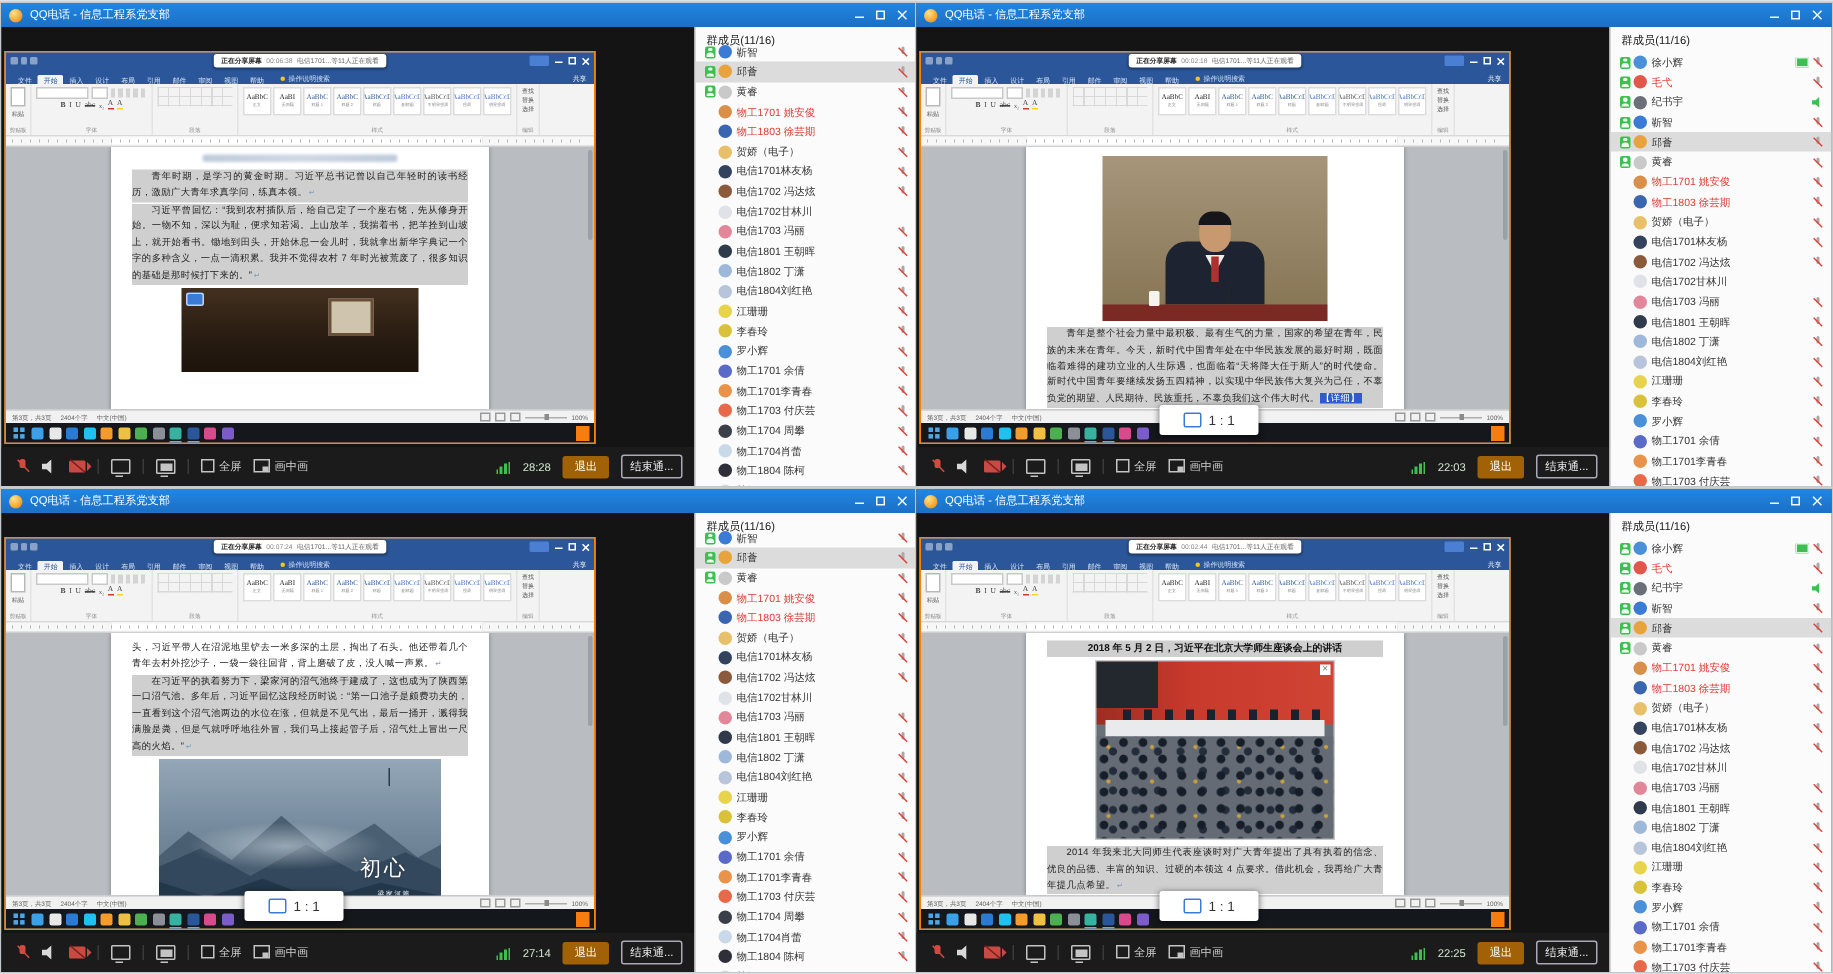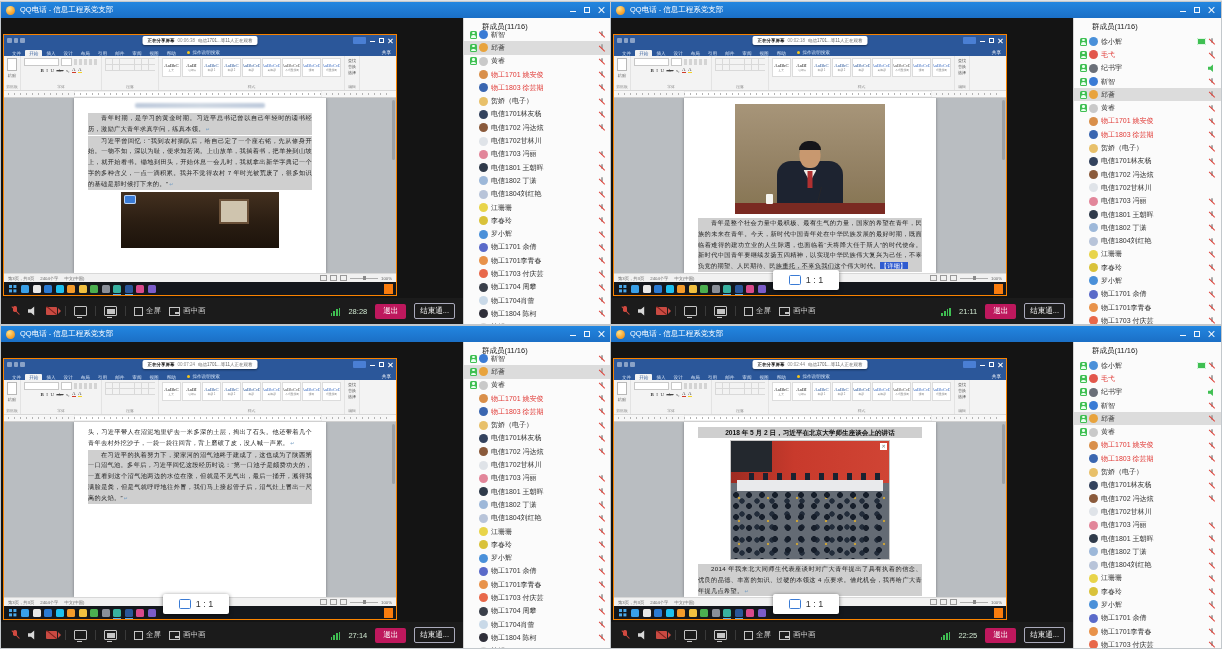--- a/index.html
+++ b/index.html
@@ -14,21 +14,21 @@
   .qq-logo{width:9px;height:9px;border-radius:50%;background:radial-gradient(circle at 35% 30%,#ffe38a,#f59b23 70%);margin:0 5px 0 5px;flex:0 0 auto;}
   .win-controls{margin-left:auto;display:flex;gap:8px;margin-right:7px;align-items:center;}
   .wc{position:relative;width:6px;height:6px;opacity:.95;}
   .wc-min::after{content:"";position:absolute;left:0;bottom:1px;width:6px;height:1px;background:#fff;}
   .wc-max::after{content:"";position:absolute;inset:0;border:1px solid #fff;}
   .wc-close::before,.wc-close::after{content:"";position:absolute;left:3px;top:-1px;width:1px;height:8px;background:#fff;}
   .wc-close::before{transform:rotate(45deg);} .wc-close::after{transform:rotate(-45deg);}
   .qbody{position:absolute;top:16px;left:0;right:0;bottom:0;}
   
   .members{position:absolute;top:0;right:0;bottom:0;width:147px;background:#fbfbfb;border-left:1px solid #d4d4d4;overflow:hidden;}
-  .members-header{height:17px;line-height:18px;padding-left:18px;font-size:7.5px;color:#1a1a1a;}
+  .members-header{height:17px;line-height:18px;padding-left:7px;font-size:7.5px;color:#1a1a1a;}
   .member-rows{font-size:7px;}
   .member-rows.scrolled{margin-top:-7px;}
   .mrow{display:flex;align-items:center;height:13.3px;padding:0 5px 0 6px;}
   .mrow.sel{background:#dcdcdc;}
   .presence,.pgap{width:7px;height:8px;margin-right:2px;flex:0 0 auto;position:relative;}
   .presence{background:#3fbf52;border-radius:1.5px;}
   .presence::before{content:"";position:absolute;top:1px;left:2.3px;width:2.4px;height:2.4px;border-radius:50%;background:#eafff0;}
   .presence::after{content:"";position:absolute;bottom:0.8px;left:1.2px;width:4.6px;height:2.6px;border-radius:2.3px 2.3px 0 0;background:#eafff0;}
   .avatar{width:9px;height:9px;border-radius:50%;margin-right:3px;flex:0 0 auto;}
   .mname{flex:1;white-space:nowrap;overflow:hidden;color:#333;}
@@ -148,31 +148,31 @@
   .cb-mic{position:relative;width:10px;height:12px;}
   .cb-mic::before{content:"";position:absolute;left:3.4px;top:0.5px;width:3.4px;height:6.4px;border-radius:1.7px;background:#d24a40;}
   .cb-mic::after{content:"";position:absolute;left:-0.5px;top:5px;width:11px;height:1.3px;background:#d24a40;transform:rotate(46deg);}
   .cb-spk{width:10px;height:10px;background:#d8d8d8;clip-path:polygon(0 32%,30% 32%,62% 4%,62% 96%,30% 68%,0 68%);}
   .cb-cam{width:11px;height:8px;background:#c94a42;border-radius:1px;position:relative;}
   .cb-cam::before{content:"";position:absolute;right:-3.5px;top:1px;border-left:3.5px solid #c94a42;border-top:3px solid transparent;border-bottom:3px solid transparent;}
   .cb-cam::after{content:"";position:absolute;left:-1px;top:3px;width:13px;height:1.3px;background:#7a211c;transform:rotate(40deg);}
   .cb-mon,.cb-mon2{width:11px;height:8px;border:1px solid #c4c4c4;border-radius:1px;position:relative;}
   .cb-mon::after,.cb-mon2::after{content:"";position:absolute;width:5px;height:1px;background:#c4c4c4;bottom:-2.5px;left:2px;}
   .cb-mon2::before{content:"";position:absolute;inset:1.5px;background:#c4c4c4;}
-  .cb-lab{display:flex;align-items:center;gap:3px;font-size:7.5px;color:#cfcfcf;}
+  .cb-lab{display:flex;gap:3px;font-size:7.5px;color:#cfcfcf;}
   .fs-ico{width:7px;height:7px;border:1px solid #c4c4c4;}
   .pip-ico{width:9px;height:7px;border:1px solid #c4c4c4;position:relative;}
   .pip-ico::after{content:"";position:absolute;right:0.5px;bottom:0.5px;width:3.5px;height:2.5px;background:#c4c4c4;}
   .cb-spacer{flex:1;}
   .signal{display:flex;align-items:flex-end;gap:1px;height:9px;}
   .signal b{width:1.7px;background:#3fbf52;}
   .signal b:nth-child(1){height:3px;} .signal b:nth-child(2){height:4.7px;}
   .signal b:nth-child(3){height:6.4px;} .signal b:nth-child(4){height:8px;}
   .cb-time{color:#cfe6cf;font-size:7.5px;}
-  .btn-exit{background:#be185d;color:#fff;font-size:7.5px;padding:2.5px 8px;border-radius:2px;}
+  .btn-exit{background:#a16207;color:#fff;font-size:7.5px;padding:2.5px 8px;border-radius:2px;}
   .btn-end{border:1px solid #aab;color:#eee;font-size:7.5px;padding:2px 5px;border-radius:2px;white-space:nowrap;}
   
   .ratio-tip{position:absolute;left:162px;top:252px;width:66px;height:20px;background:#fff;border-radius:2px;box-shadow:0 1px 4px rgba(0,0,0,.55);display:flex;align-items:center;justify-content:center;gap:5px;font-size:9px;color:#333;z-index:9;}
   .rt-ico{width:10px;height:8px;border:1.4px solid #3a7bd5;border-radius:1.5px;}
 </style>
 </head>
 <body>
 
 <section class="panel" id="panel-0">
   <header class="qtitle">
@@ -752,21 +752,21 @@
           <i class="pip-ico"></i>
           <span>画中画</span>
         </span>
       <span class="cb-spacer"></span>
       <i class="signal">
           <b></b>
           <b></b>
           <b></b>
           <b></b>
         </i>
-      <span class="cb-time">21:11</span>
+      <span class="cb-time">22:03</span>
       <span class="btn-exit">退出</span>
       <span class="btn-end">结束通...</span>
     </div>
     <aside class="members">
       <div class="members-header">群成员(11/16)</div>
       <div class="member-rows">
           <div class="mrow">
             <i class="presence"></i>
             <i class="avatar" style="background:#4a90d9"></i>
             <span class="mname">徐小辉</span>
@@ -1062,20 +1062,29 @@
               </div>
       <span class="rg-label">编辑</span>
     </div>
   </div>
   <div class="wruler"></div>
 
         <div class="doc-canvas">
           <div class="page">
             <p class="para mark">头，习近平带人在沼泥地里铲去一米多深的土层，掏出了石头。他还带着几个青年去村外挖沙子，一袋一袋往回背，背上磨破了皮，没人喊一声累。</p>
             <p class="para sel ind mark">在习近平的执着努力下，梁家河的沼气池终于建成了，这也成为了陕西第一口沼气池。多年后，习近平回忆这段经历时说：“第一口池子是颇费功夫的，一直看到这个沼气池两边的水位在涨，但就是不见气出，最后一捅开，溅得我满脸是粪，但是气就呼呼地往外冒，我们马上接起管子后，沼气灶上冒出一尺高的火焰。”</p>
+            <div class="img-mtn">
+              <i class="tower"></i>
+              <i class="m1"></i>
+              <i class="m2"></i>
+              <i class="m3"></i>
+              <i class="mist"></i>
+              <span class="chuxin">初心</span>
+              <span class="chuxin-sub">梁家河篇</span>
+            </div>
           </div>
           <i class="v-scroll"></i>
         </div>
 
   <div class="wstatus">
     <span class="st-l">
       <span>第3页，共3页</span>
       <span>2404个字</span>
       <span>中文(中国)</span>
     </span>

